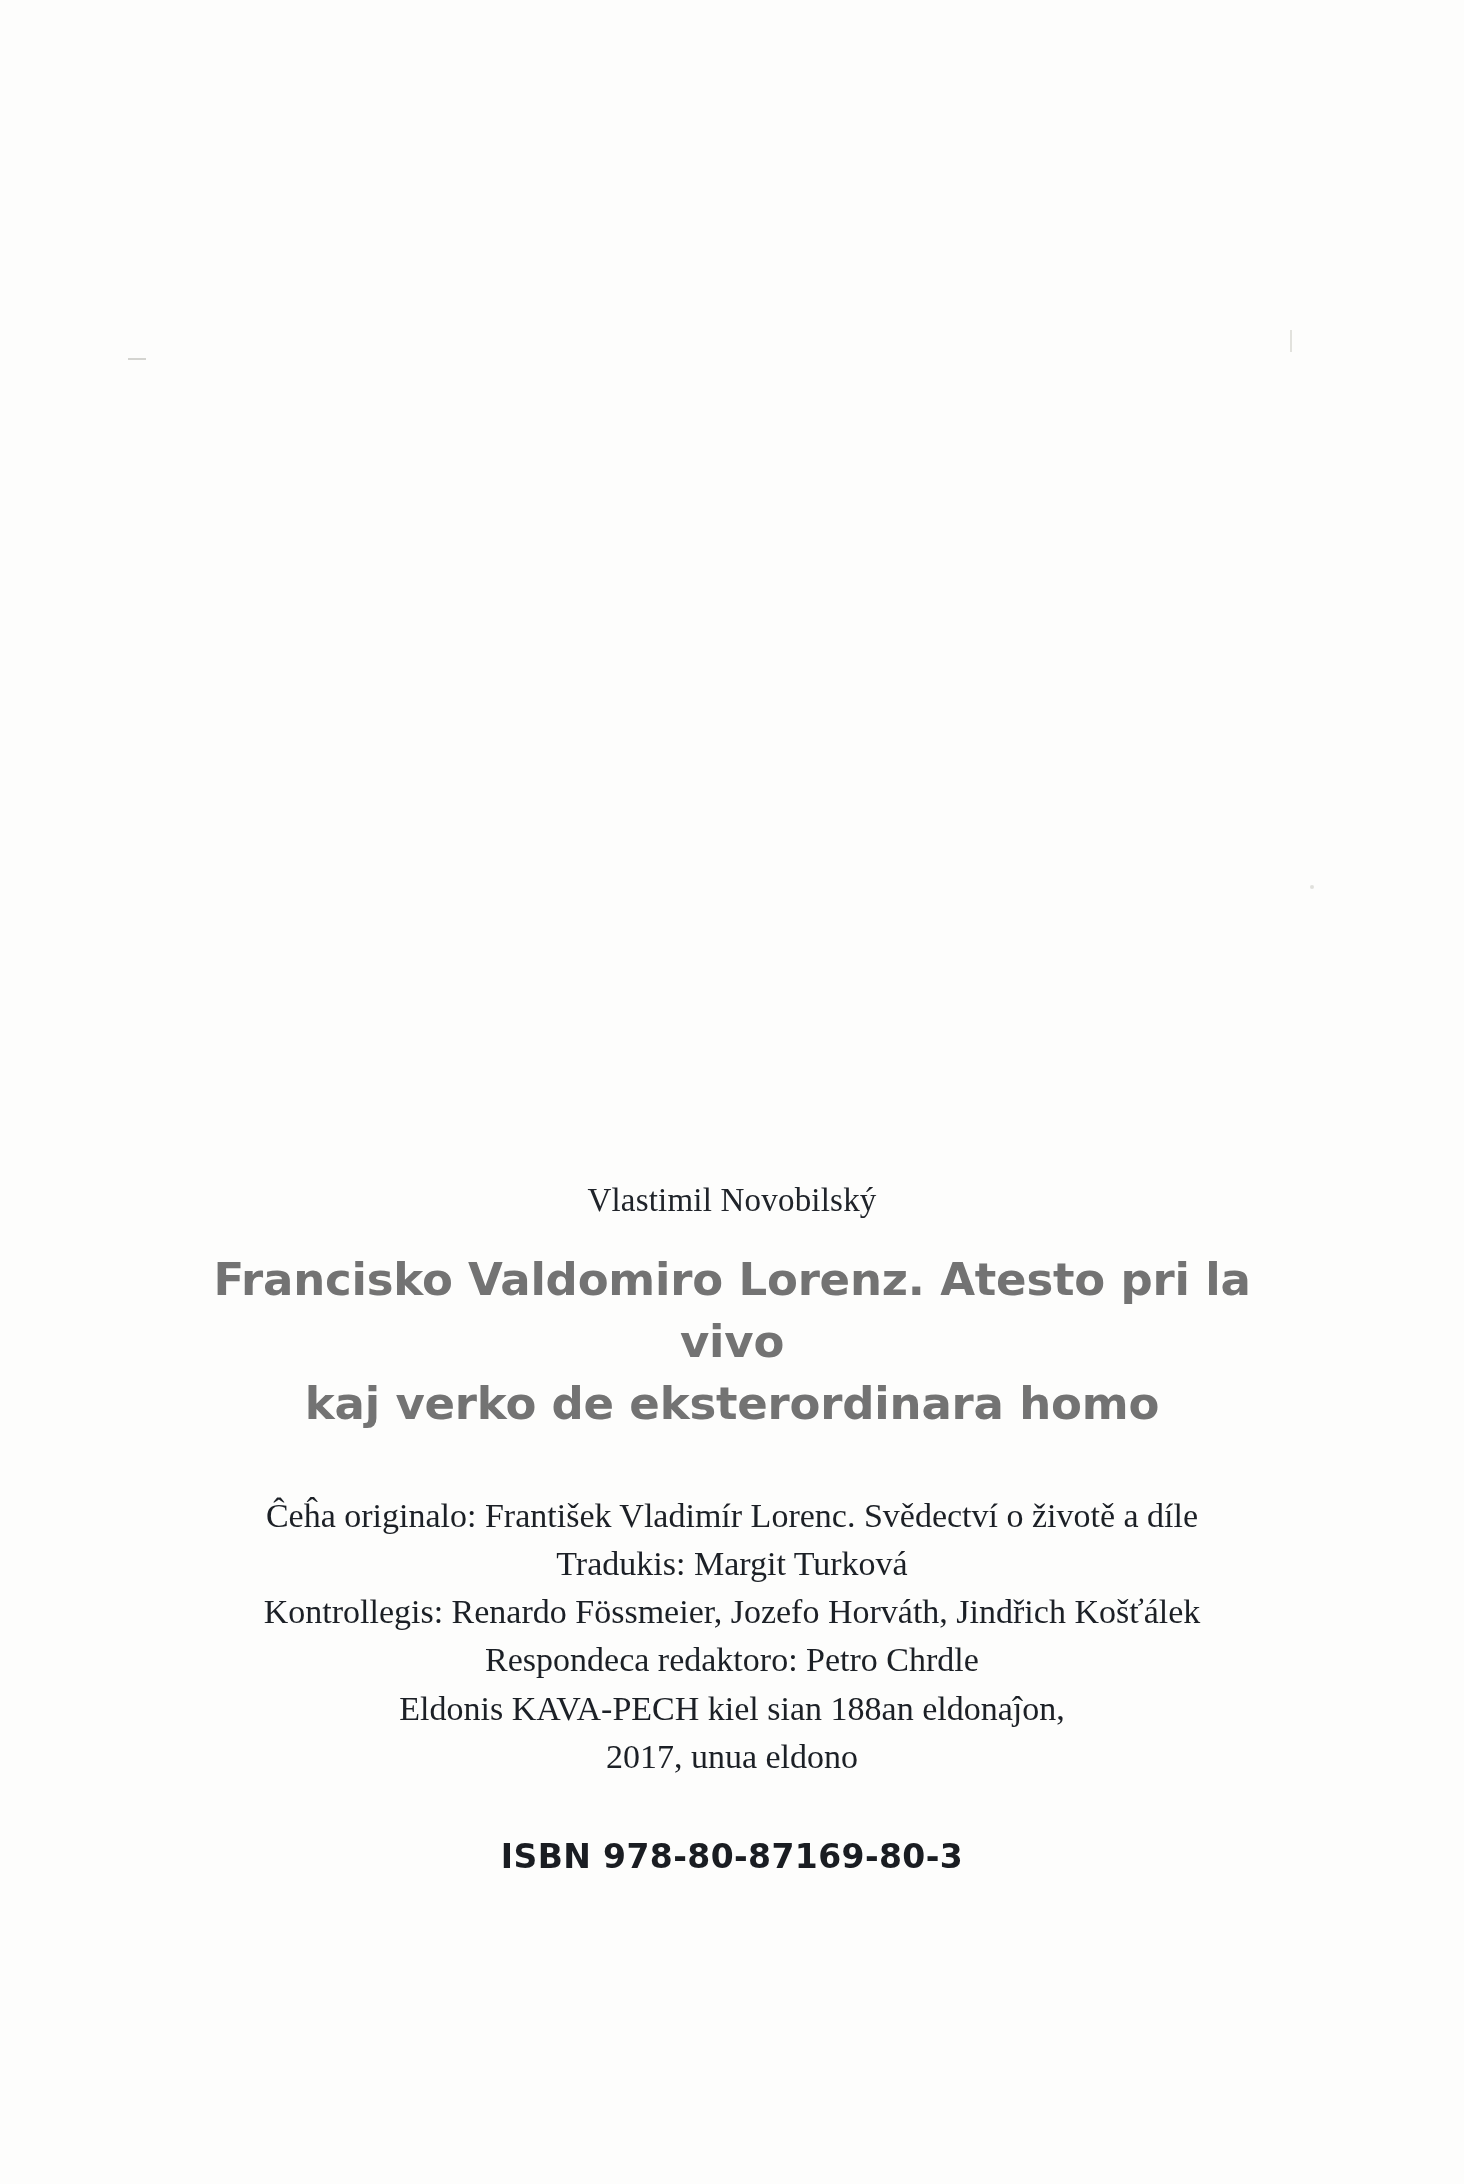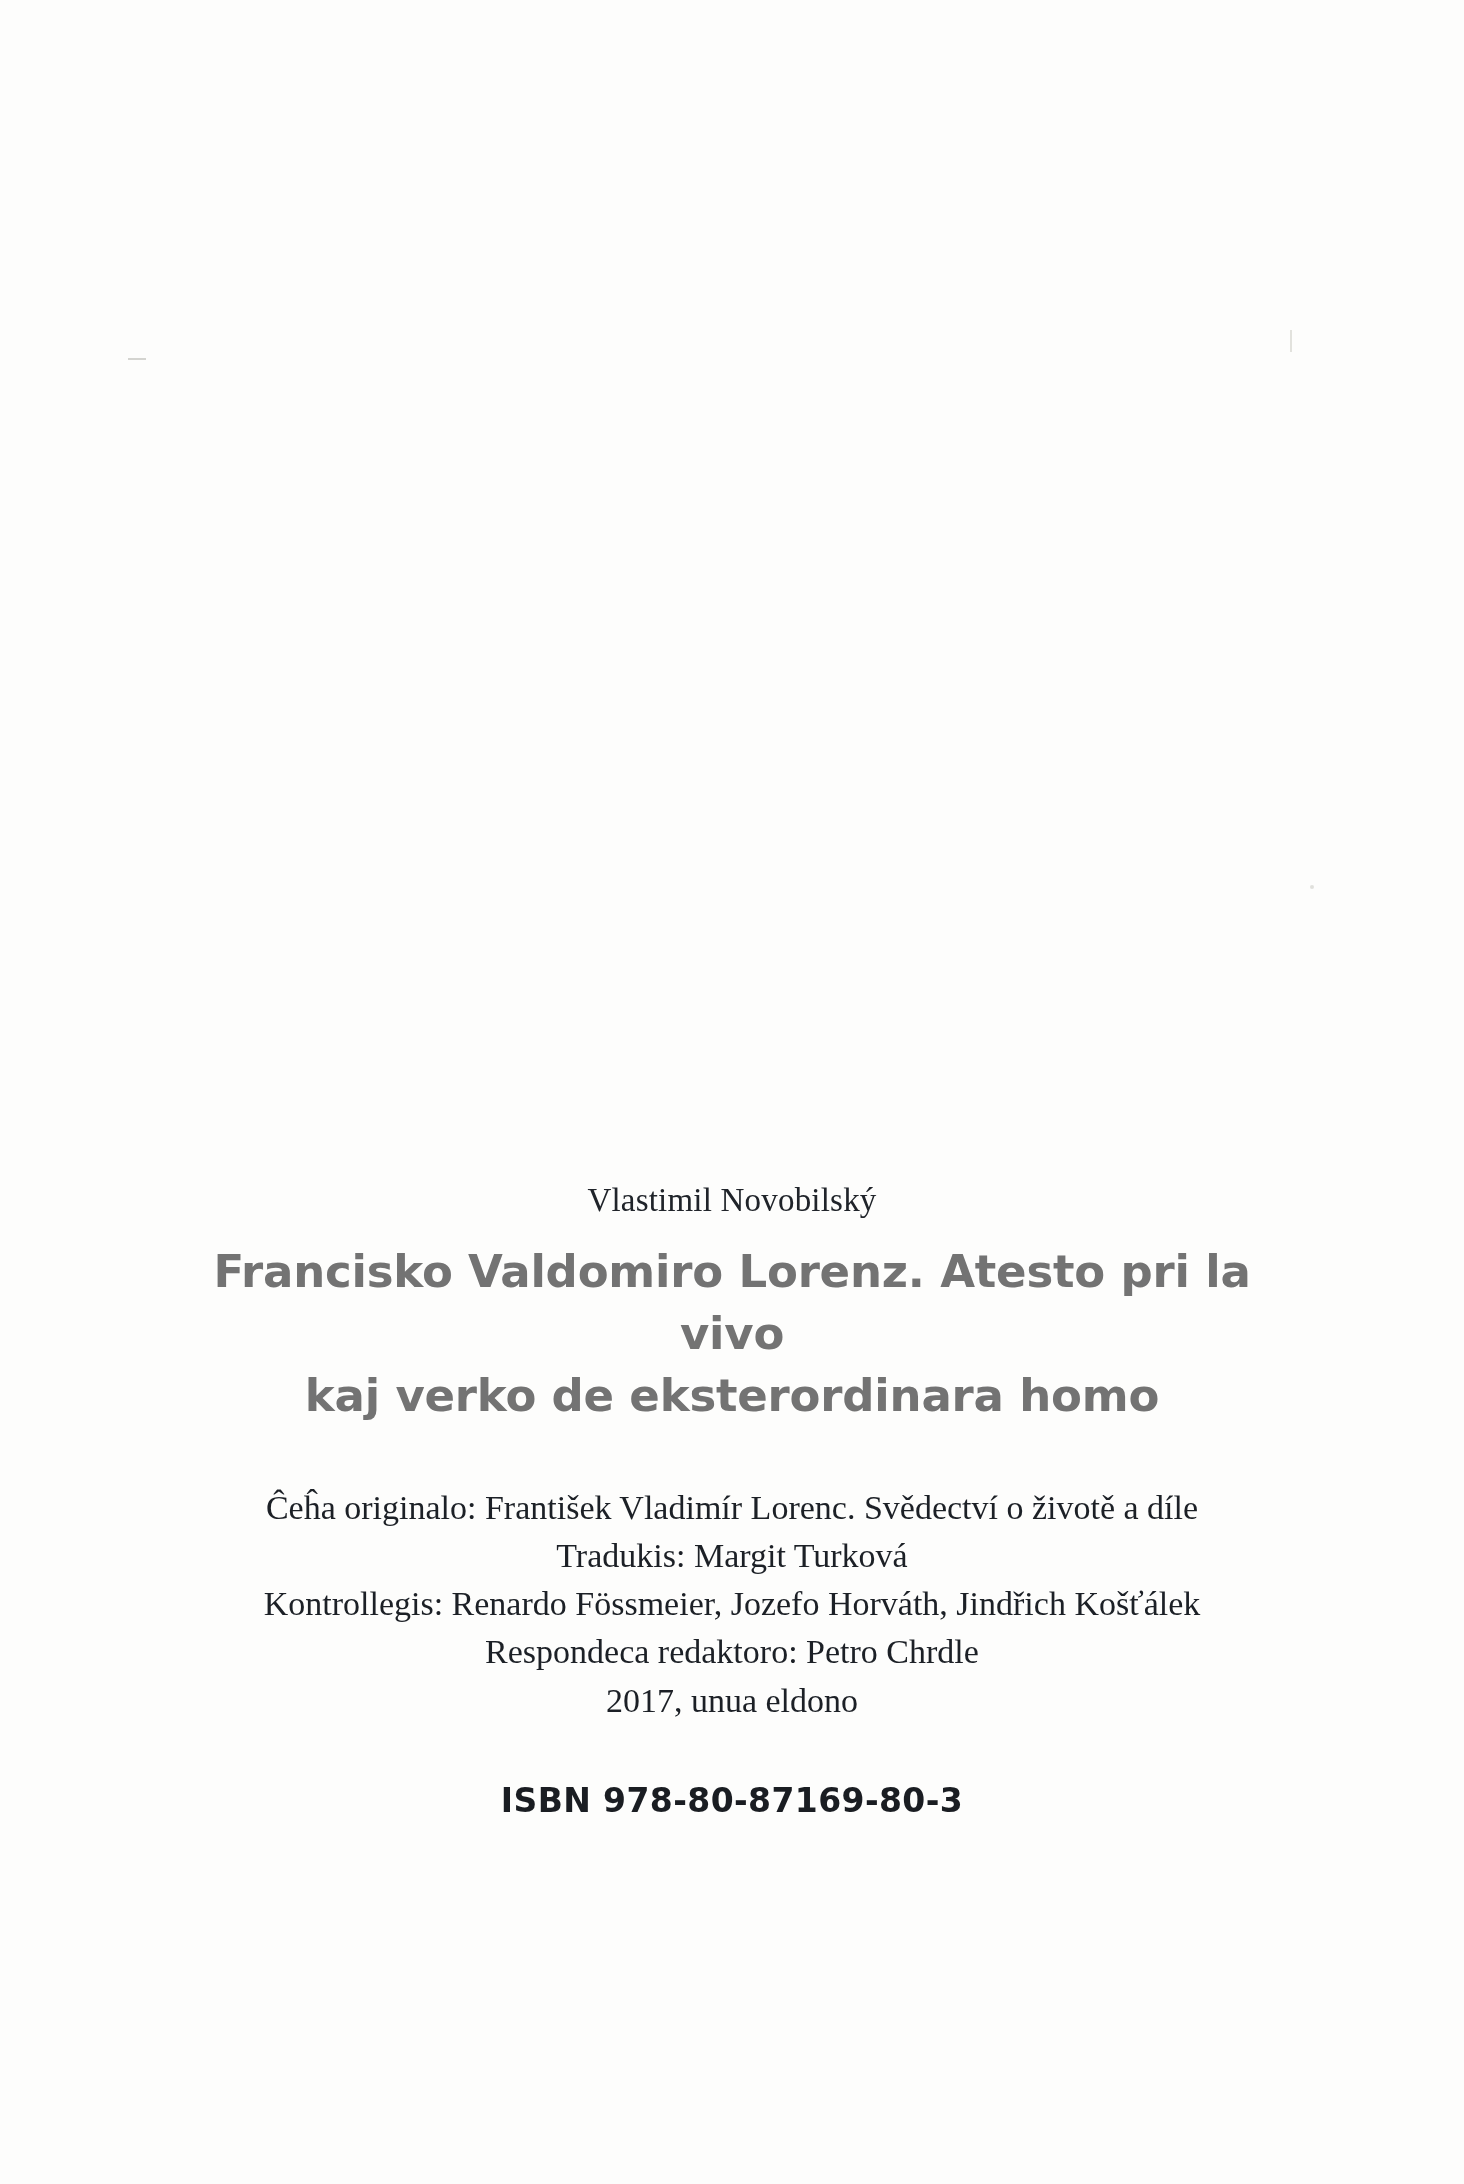--- a/index.html
+++ b/index.html
@@ -59,21 +59,21 @@
     top: 1180px;
     padding: 0 150px;
     text-align: center;
   }
 
   .author-line {
     font-family: "Liberation Serif", serif;
     font-size: 33px;
     line-height: 1.25;
     color: #20242a;
-    margin-bottom: 20px;
+    margin-bottom: 28px;
     letter-spacing: 0.2px;
   }
 
   .title-block {
     font-family: "DejaVu Sans", sans-serif;
     font-weight: bold;
     font-size: 45px;
     line-height: 1.38;
     color: #737373;
     letter-spacing: -0.2px;
@@ -118,19 +118,20 @@
     <div class="title-block">
       <div>Francisko Valdomiro Lorenz. Atesto pri la vivo</div>
       <div>kaj verko de eksterordinara homo</div>
     </div>
 
     <div class="meta-block">
       <div class="meta-line">Ĉeĥa originalo: František Vladimír Lorenc. Svědectví o životě a díle</div>
       <div class="meta-line">Tradukis: Margit Turková</div>
       <div class="meta-line">Kontrollegis: Renardo Fössmeier, Jozefo Horváth, Jindřich Košťálek</div>
       <div class="meta-line">Respondeca redaktoro: Petro Chrdle</div>
+      <div class="meta-line">Eldonis KAVA-PECH kiel sian 188an eldonaĵon,</div>
       <div class="meta-line">2017, unua eldono</div>
     </div>
 
     <div class="isbn">ISBN 978-80-87169-80-3</div>
 
   </div>
 </div>
 
 </body></html>

